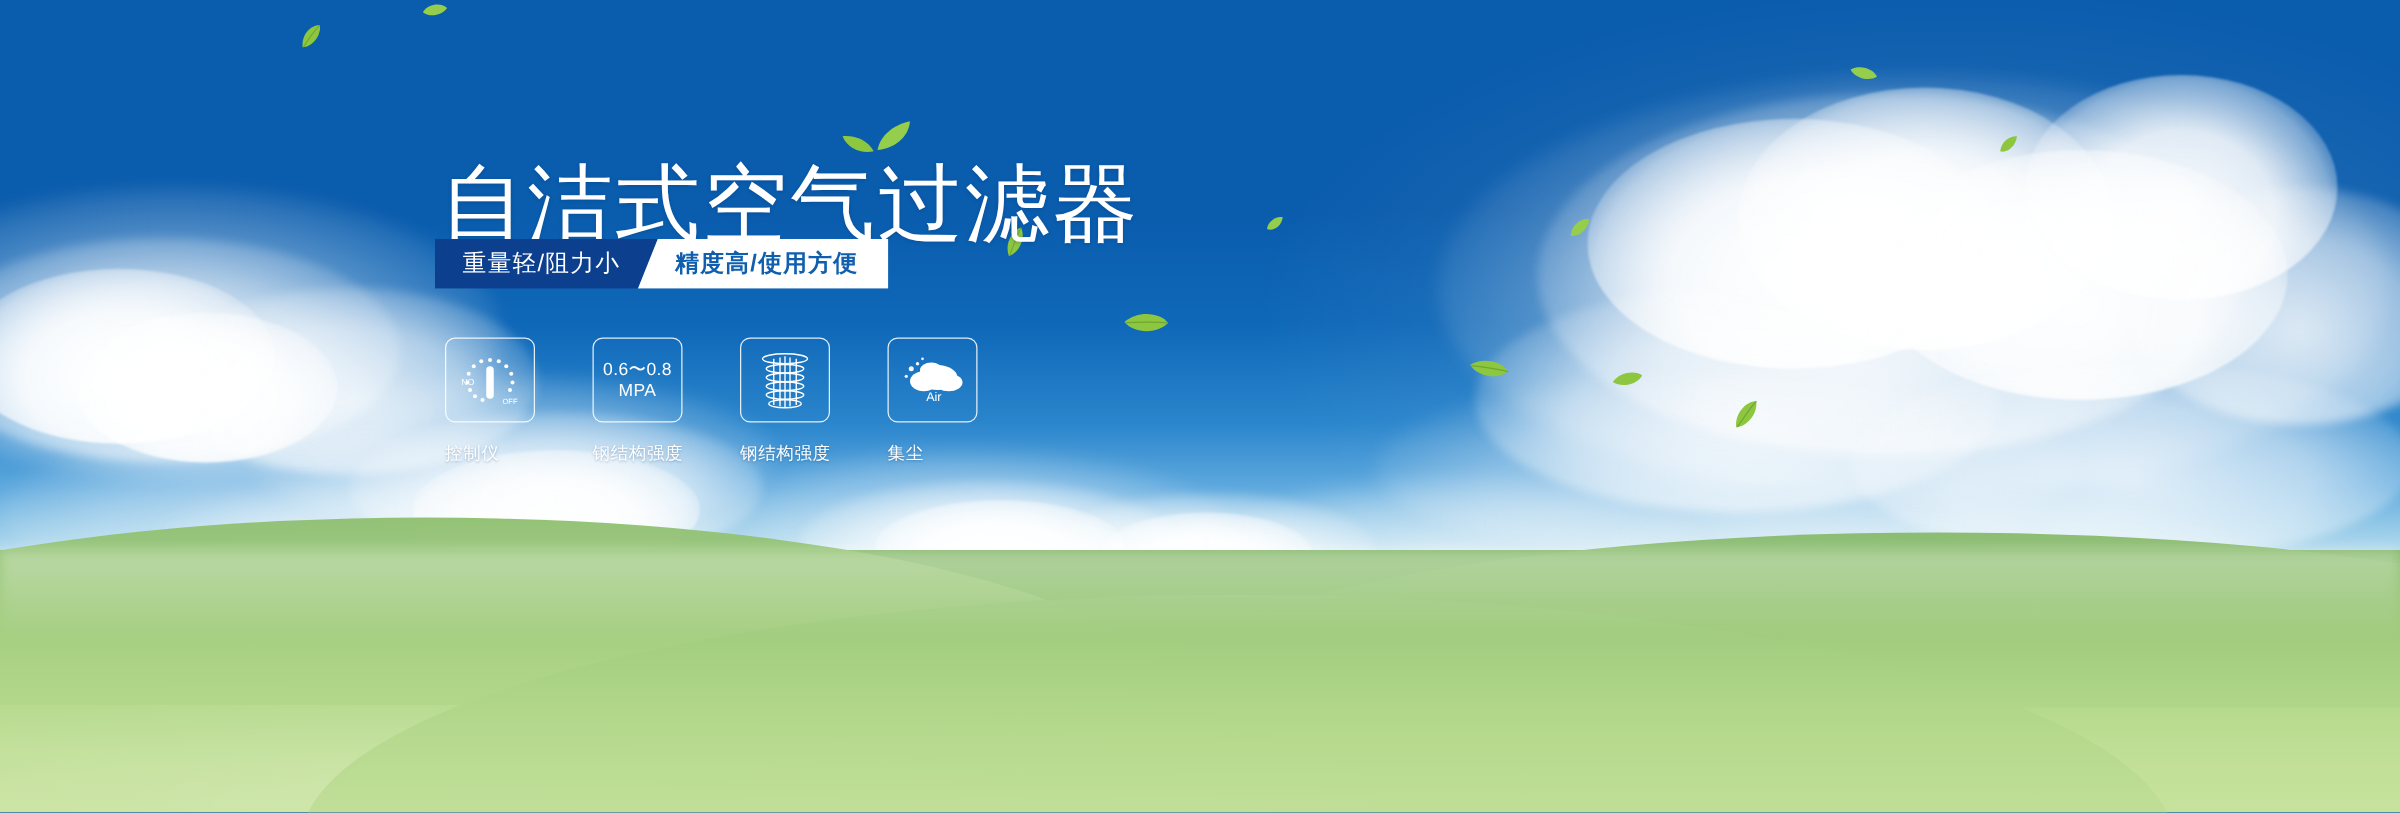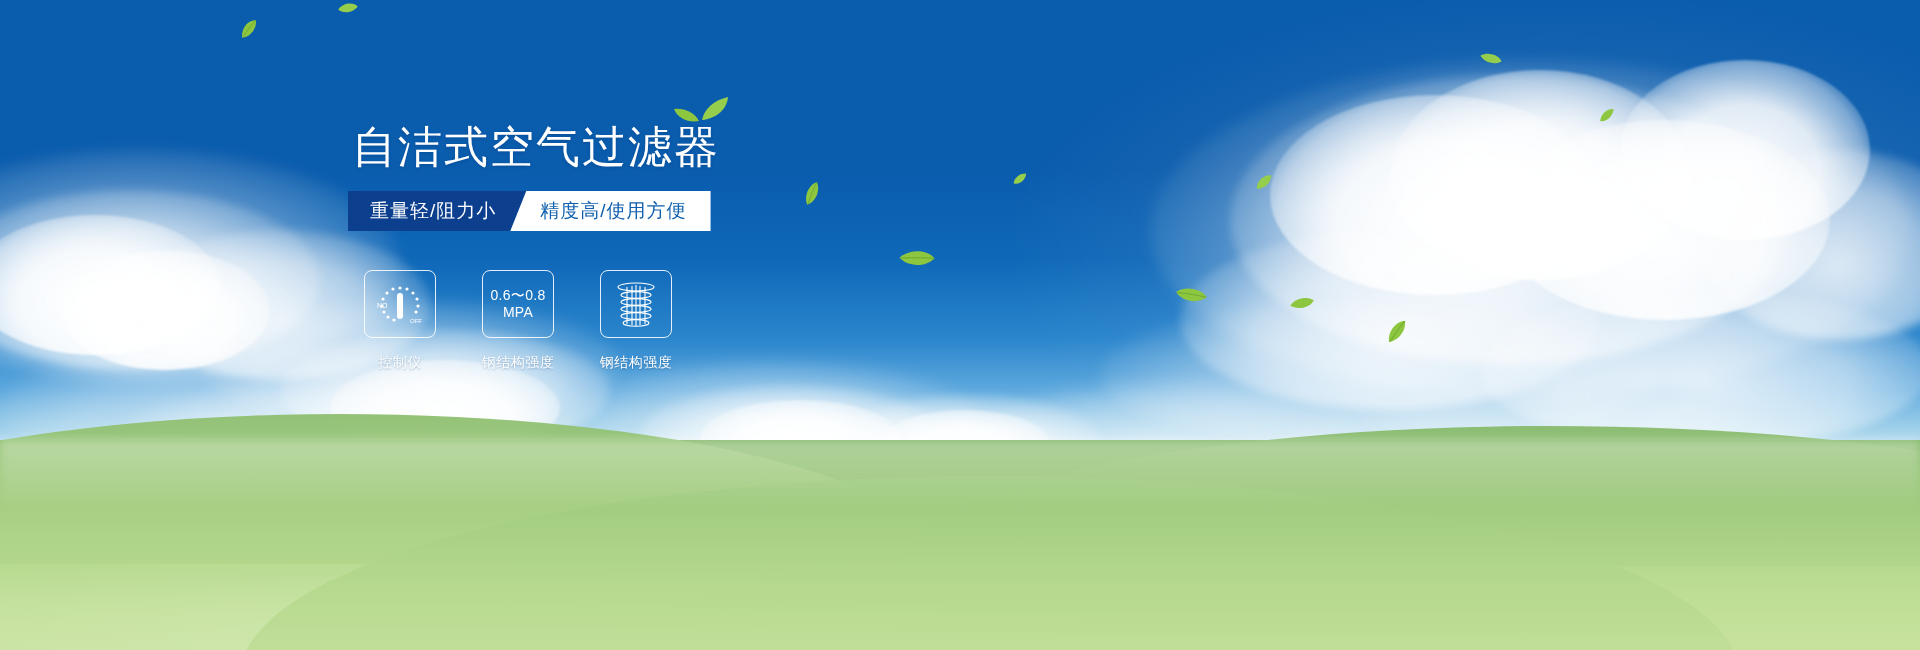--- a/index.html
+++ b/index.html
@@ -76,21 +76,21 @@
   .leaf svg { display:block; }
 
   
   #content {
     position:absolute; left:0; top:0; width:1920px; height:650px;
   }
 
   .title {
     position:absolute;
     left:352px; top:118px;
-    font-size:44px;
+    font-size:68px;
     letter-spacing:2px;
     color:#ffffff;
     font-weight:300;
     white-space:nowrap;
     text-shadow:0 1px 3px rgba(0,40,90,0.25);
   }
 
   
   .title-leaf { position:absolute; left:672px; top:88px; }
 
@@ -114,29 +114,30 @@
     padding-right:30px;
     clip-path:polygon(0 0, 100% 0, calc(100% - 16px) 100%, 0 100%);
   }
   .tab-light {
     background:#ffffff;
     color:#0f5fae;
     margin-left:-16px;
     padding-left:30px;
     padding-right:24px;
     clip-path:polygon(16px 0, 100% 0, 100% 100%, 0 100%);
+    font-weight:bold;
   }
 
   .features {
     position:absolute;
     left:356px; top:270px;
     display:flex;
     gap:30px;
   }
-  .feature { width:88px; display:flex; flex-direction:column; align-items:center; }
+  .feature { width:88px; display:flex; flex-direction:column; align-items:flex-start; }
   .fbox {
     width:72px; height:68px;
     border:1px solid rgba(255,255,255,0.88);
     border-radius:8px;
     display:flex; flex-direction:column;
     align-items:center; justify-content:center;
     color:#ffffff;
   }
   .fbox .ftext {
     font-size:14px; line-height:17px; text-align:center; letter-spacing:0.3px;
@@ -333,16 +334,36 @@
               <line x1="23" y1="6" x2="23" y2="47"></line>
               <line x1="27" y1="7" x2="27" y2="46"></line>
               <line x1="32" y1="8" x2="32" y2="45"></line>
             </g>
           </svg>
         </div>
         <div class="flabel">钢结构强度</div>
       </div>
 
 
+      <div class="feature">
+        <div class="fbox">
+          <svg class="icon-svg" width="52" height="44" viewBox="0 0 52 44">
+            <g fill="#ffffff">
+              <ellipse cx="30" cy="20" rx="16" ry="10"></ellipse>
+              <ellipse cx="19" cy="23" rx="11" ry="8"></ellipse>
+              <ellipse cx="39" cy="24" rx="11" ry="7"></ellipse>
+              <ellipse cx="25" cy="14" rx="9" ry="6"></ellipse>
+            </g>
+            <g fill="#ffffff" opacity="0.95">
+              <circle cx="9" cy="13" r="2"></circle>
+              <circle cx="14" cy="9" r="1.4"></circle>
+              <circle cx="5" cy="19" r="1.3"></circle>
+              <circle cx="18" cy="5" r="1.1"></circle>
+            </g>
+            <text x="21" y="39" fill="#ffffff" font-size="10" font-family="'Liberation Sans',sans-serif">Air</text>
+          </svg>
+        </div>
+        <div class="flabel">集尘</div>
+      </div>
 
     </div>
   </div>
 </div>
 
 </body></html>

